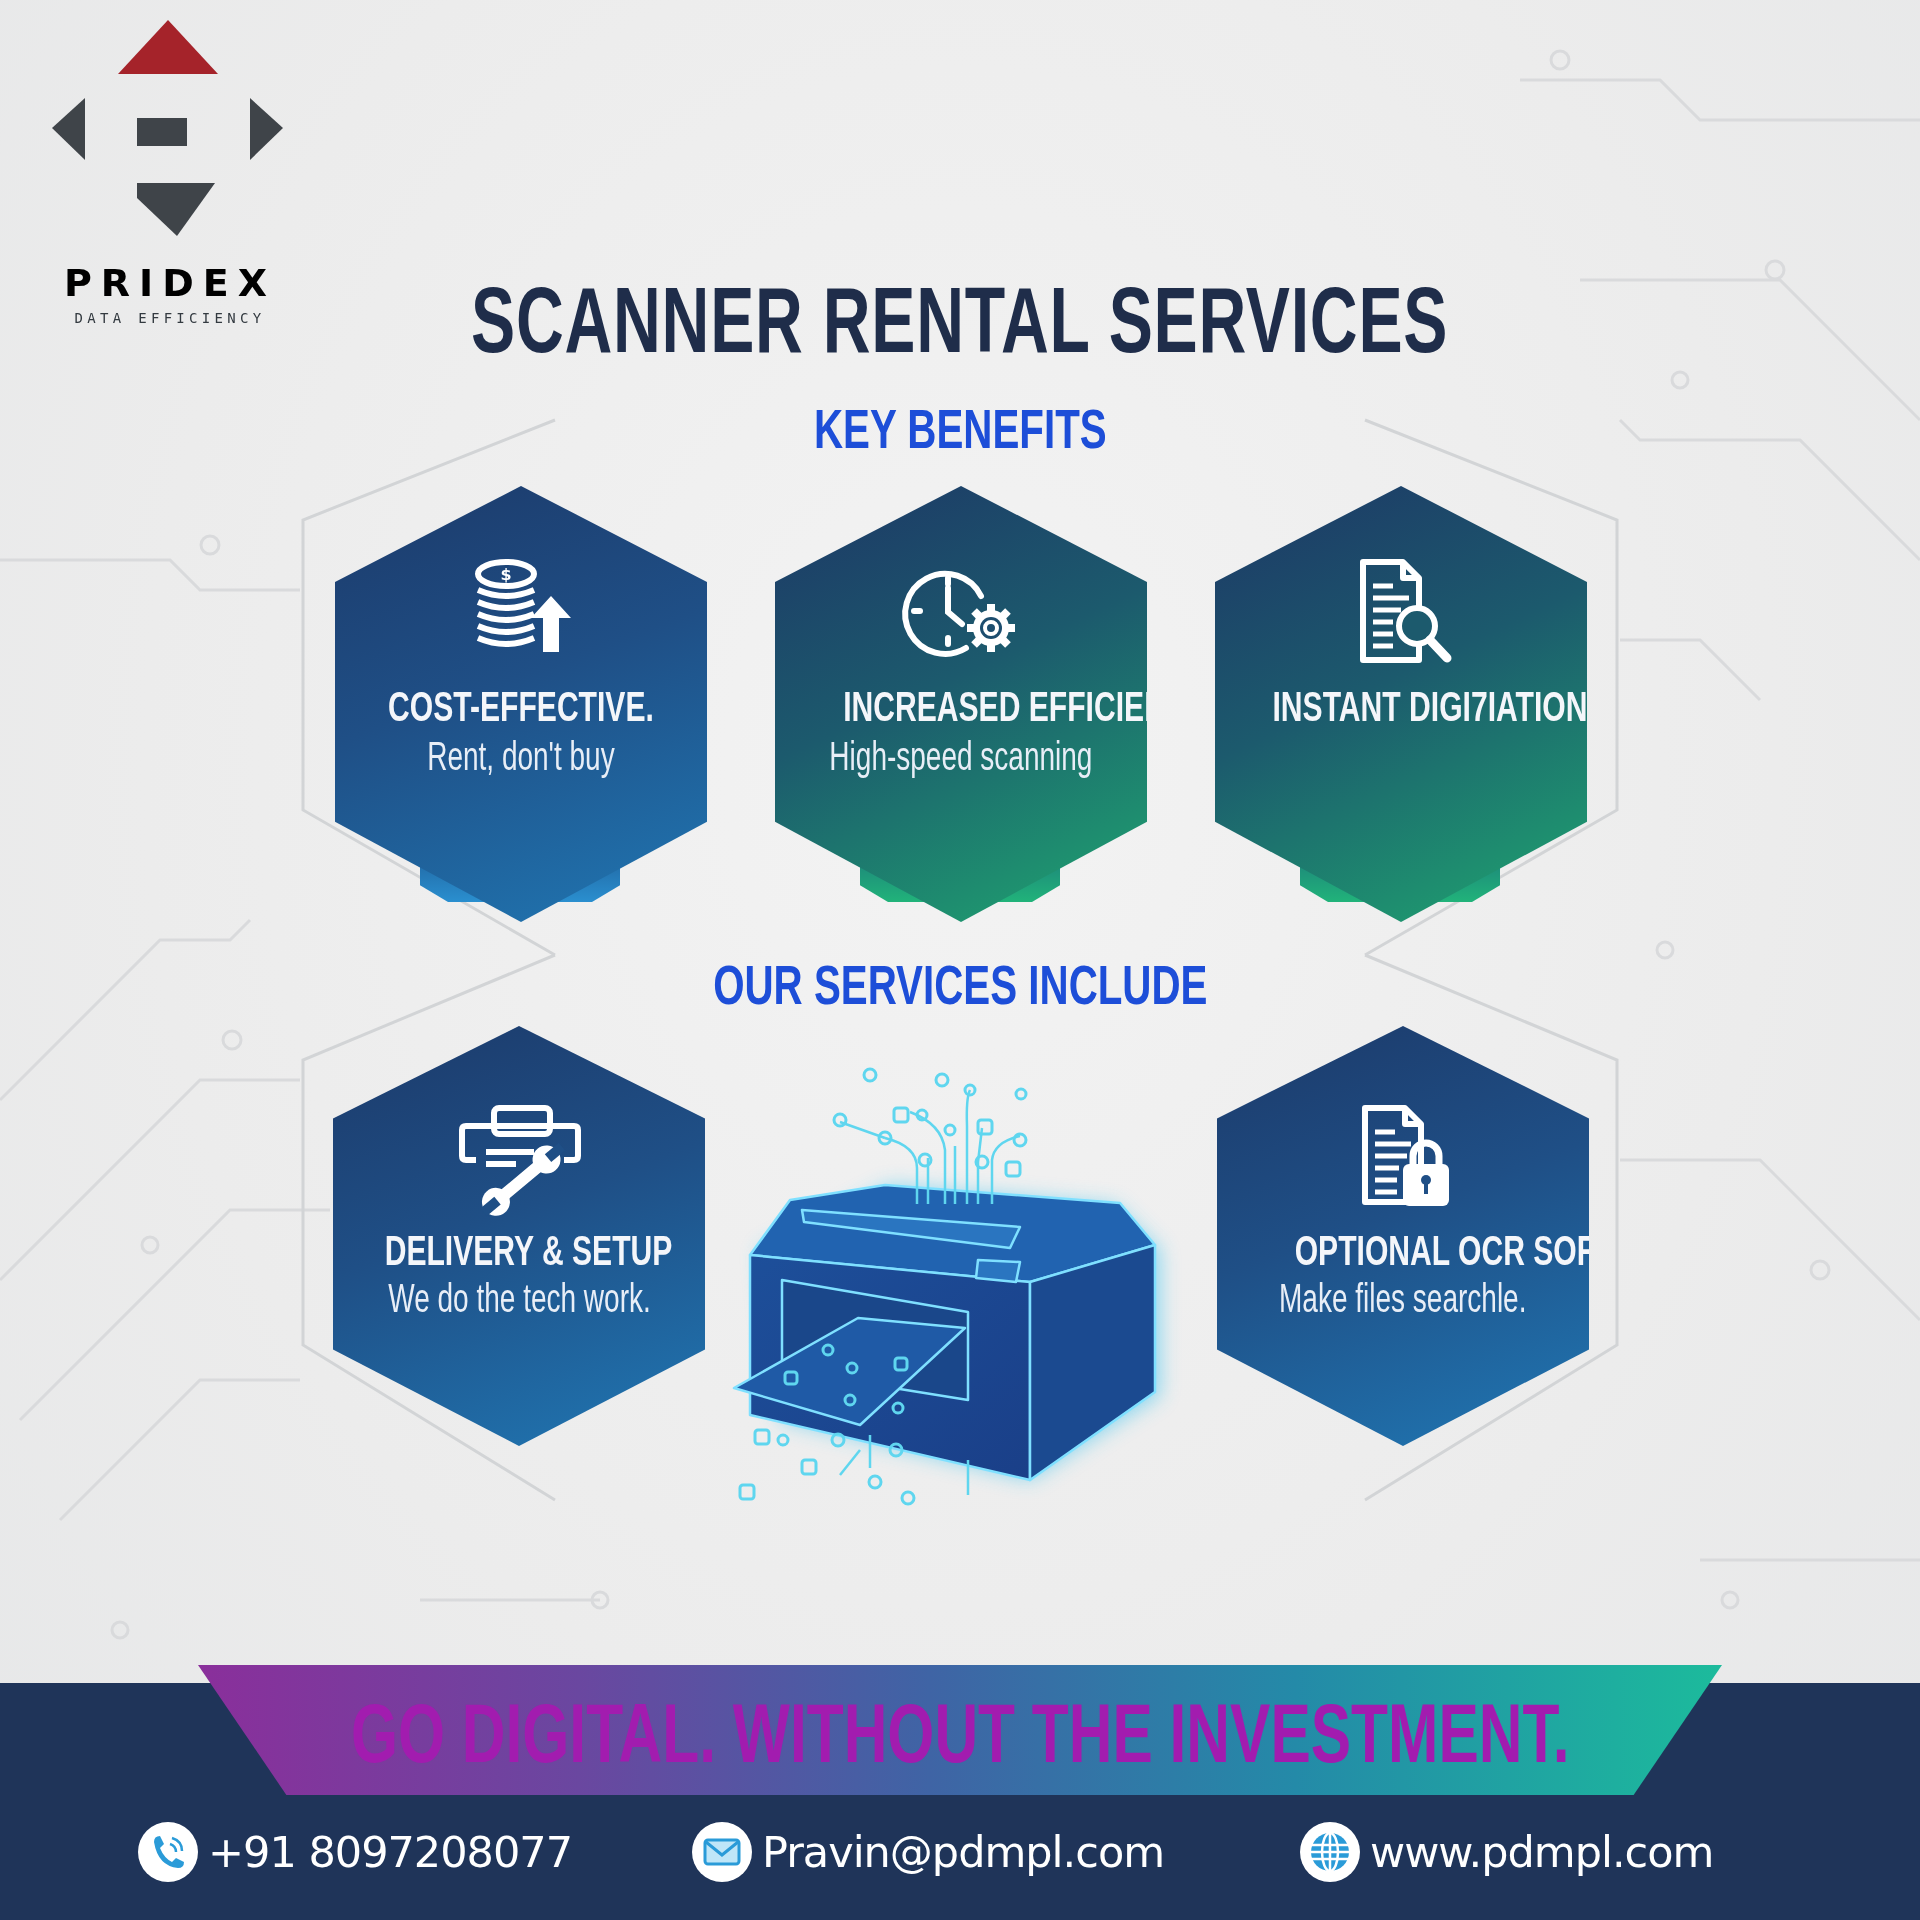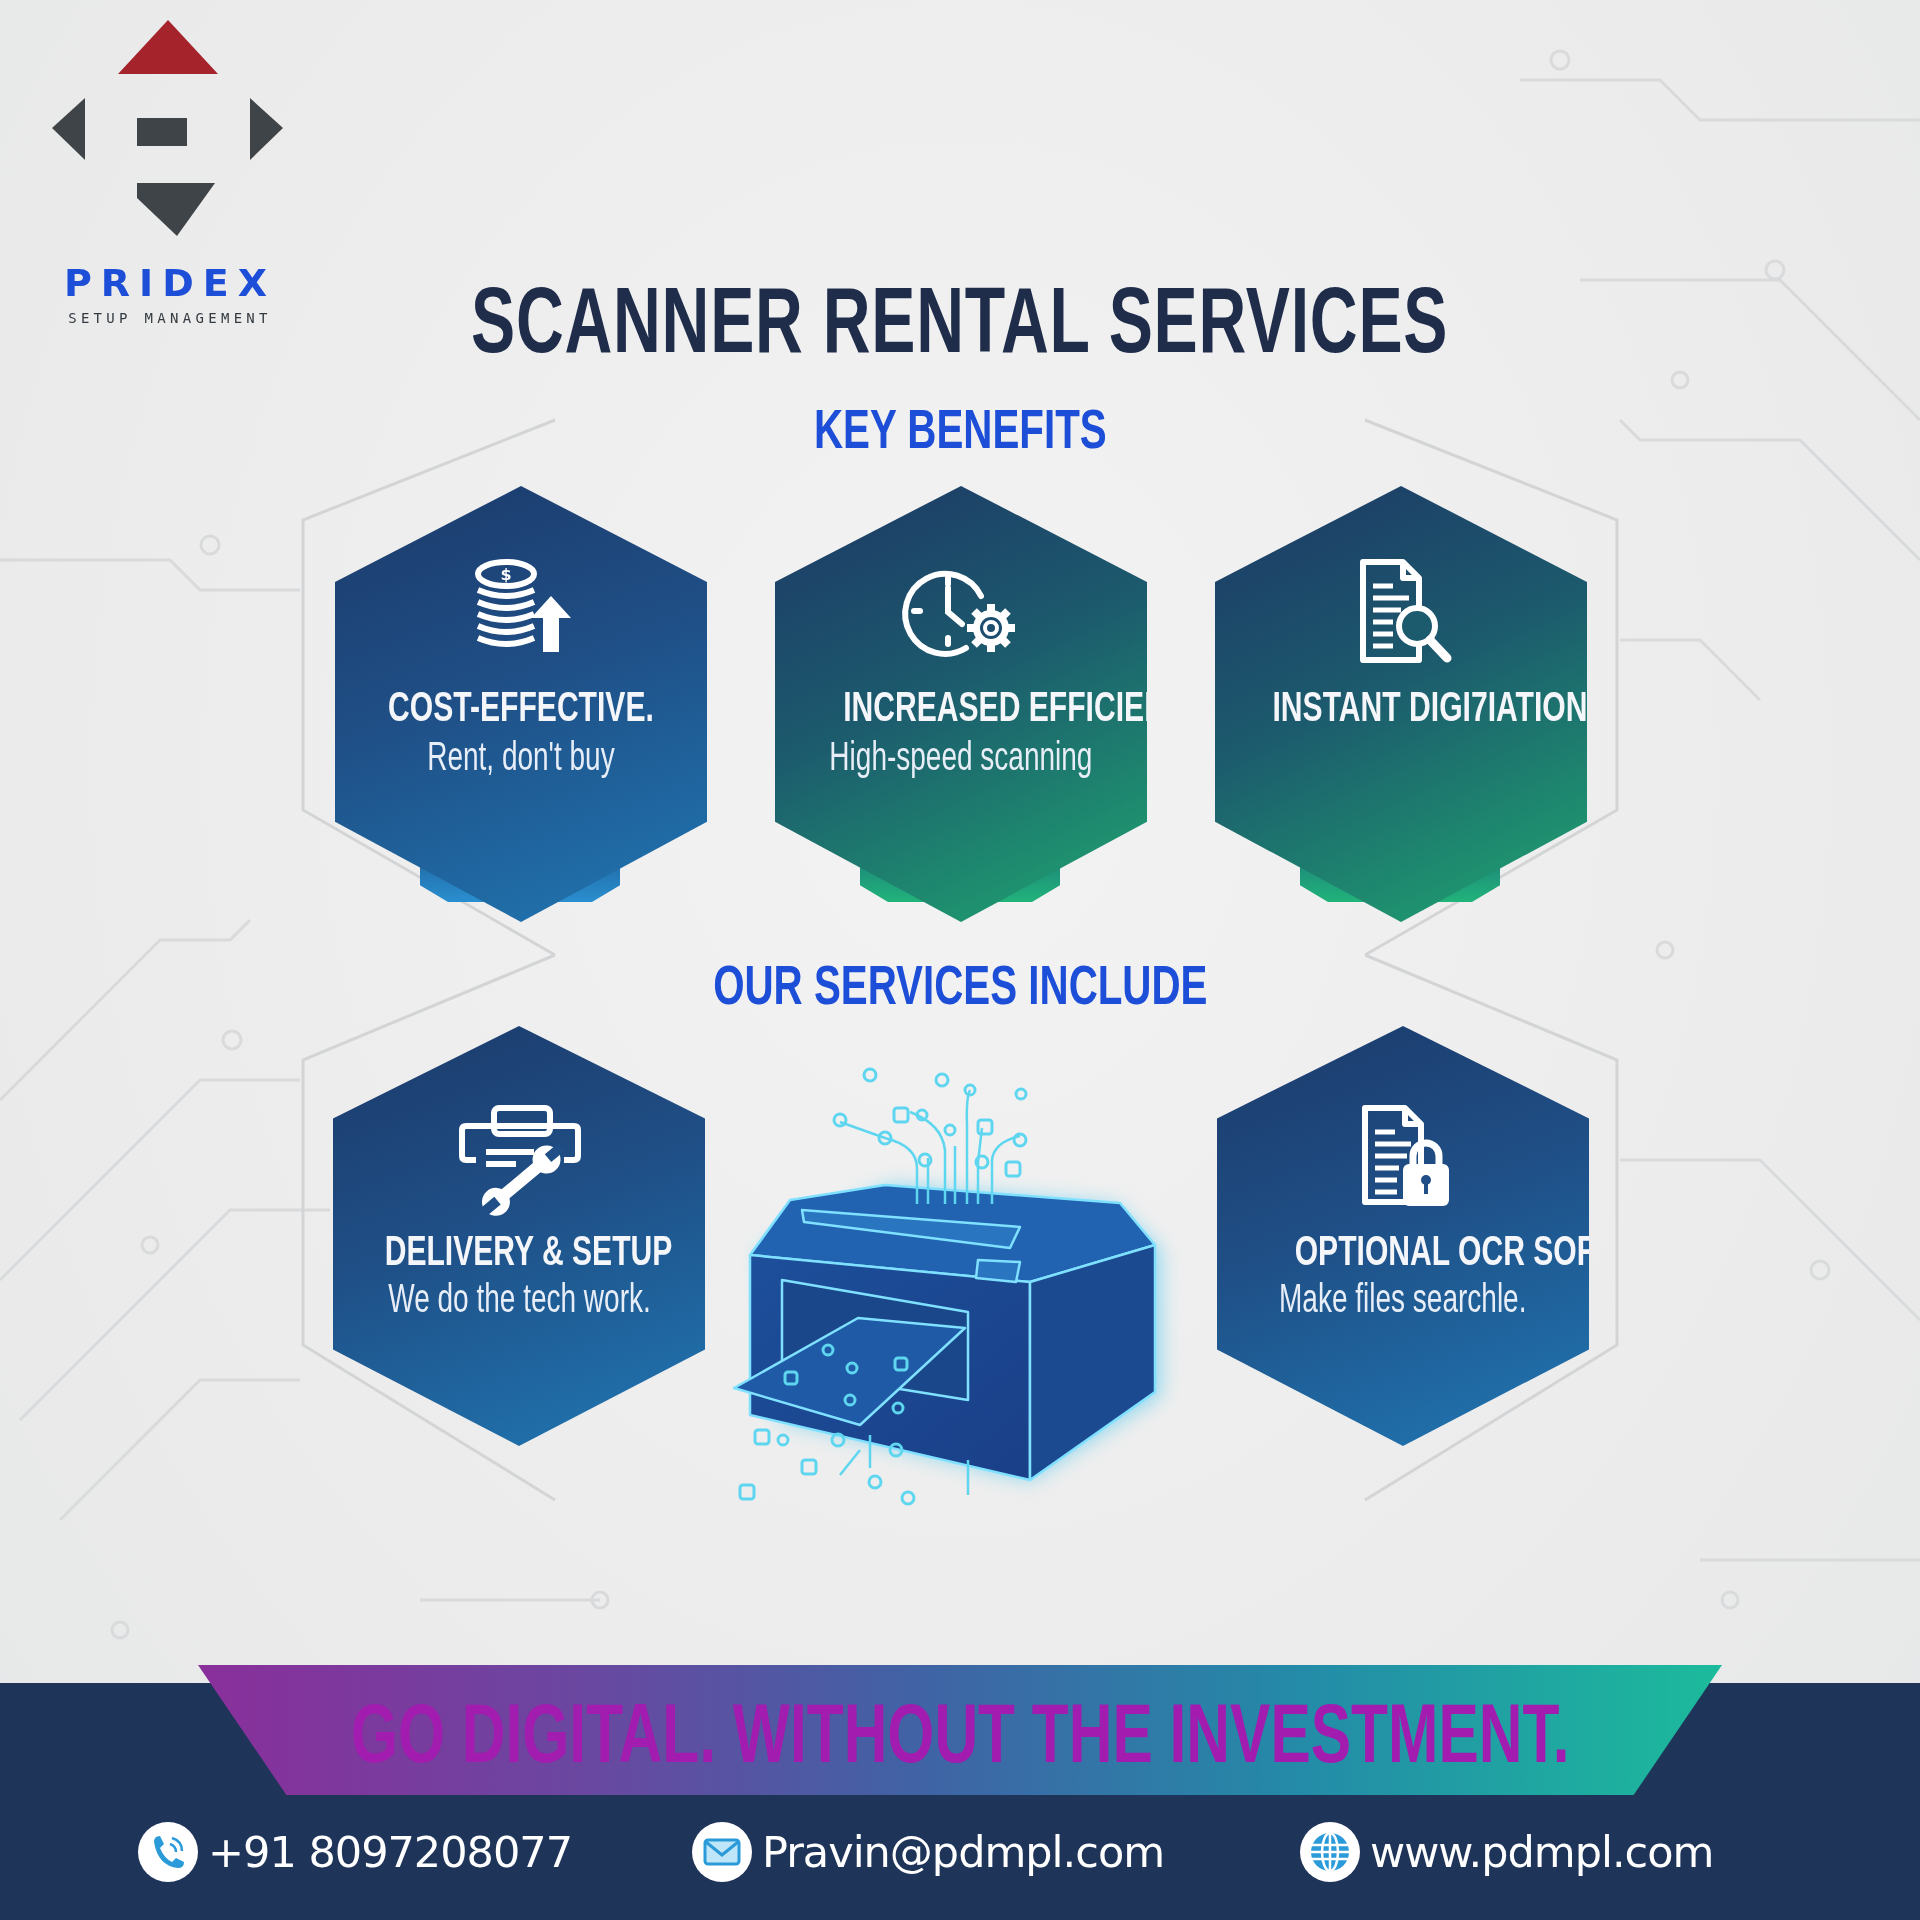--- a/index.html
+++ b/index.html
@@ -6,21 +6,21 @@
   body { width:1920px; height:1920px; position:relative; overflow:hidden;
          background: radial-gradient(ellipse at 50% 40%, #f3f3f3 0%, #ececec 60%, #e6e7e8 100%);
          font-family: "Liberation Sans", sans-serif; }
   .abs { position:absolute; }
   svg.bg { position:absolute; left:0; top:0; }
 
   
   .logo { left:40px; top:18px; width:250px; height:320px; }
   .logo-word { position:absolute; left:12px; top:243px; width:236px; text-align:center;
                font-family:"DejaVu Sans", sans-serif; font-weight:bold; font-size:38px;
-               letter-spacing:9px; color:#1d4ed8; }
+               letter-spacing:9px; color:#000000; }
   .logo-sub { position:absolute; left:10px; top:292px; width:240px; text-align:center;
               font-family:"DejaVu Sans Mono", monospace; font-size:14px; letter-spacing:4.3px; color:#333a40; }
 
   .cond { font-family:"Liberation Sans Narrow","Liberation Sans", sans-serif; transform-origin:center; }
 
   .title { left:0; width:1920px; top:268px; text-align:center; color:#1f2d4a;
            font-weight:bold; font-size:92px; letter-spacing:1px;text-decoration:underline; }
   .title span, .sub span { display:inline-block; transform:scaleX(0.72); }
   .sub { left:0; width:1920px; text-align:center; color:#1d4ed8; font-weight:bold; font-size:56px; }
 
@@ -98,21 +98,21 @@
 
 <div class="abs logo">
   <svg width="250" height="240" viewBox="0 0 250 240">
     <polygon points="128,2 178,56 78,56" fill="#a5232a"></polygon>
     <polygon points="12,110 45,80 45,142" fill="#3f4449"></polygon>
     <polygon points="243,110 210,80 210,142" fill="#3f4449"></polygon>
     <rect x="97" y="100" width="50" height="28" fill="#3f4449"></rect>
     <polygon points="97,165 175,165 137,218 97,180" fill="#3f4449"></polygon>
   </svg>
   <div class="logo-word">PRIDEX</div>
-  <div class="logo-sub">SETUP MANAGEMENT</div>
+  <div class="logo-sub">DATA EFFICIENCY</div>
 </div>
 
 <div class="abs title cond"><span>SCANNER RENTAL SERVICES</span></div>
 <div class="abs sub cond" style="top:396px;"><span>KEY BENEFITS</span></div>
 <div class="abs sub cond" style="top:952px;"><span>OUR SERVICES INCLUDE</span></div>
 
 <div class="hex-wrap" style="left:335px; top:486px;">
   <div class="hex-tab tab-blue"></div>
   <div class="hex blue">
     <div class="hex-icon">

